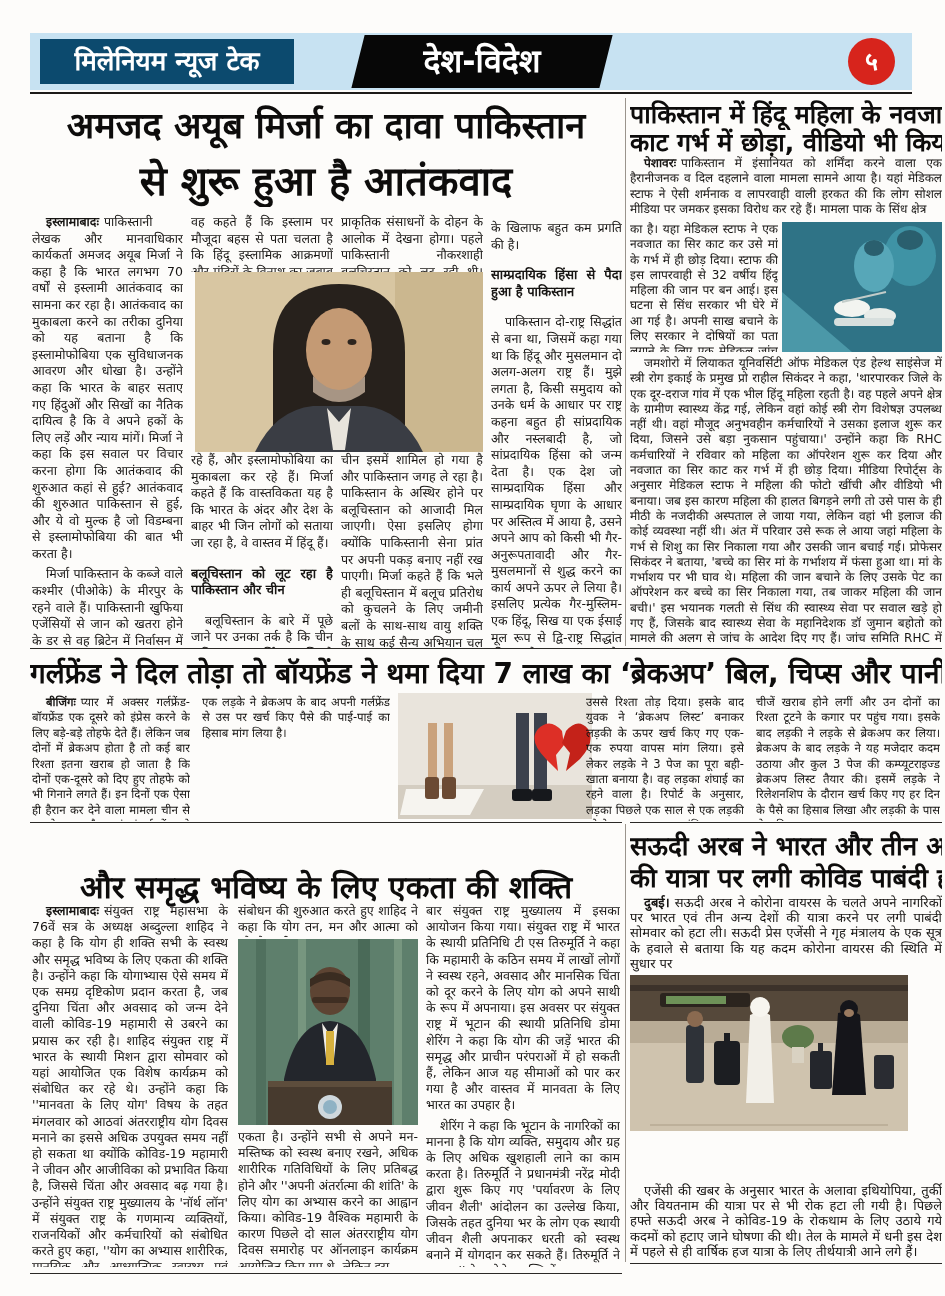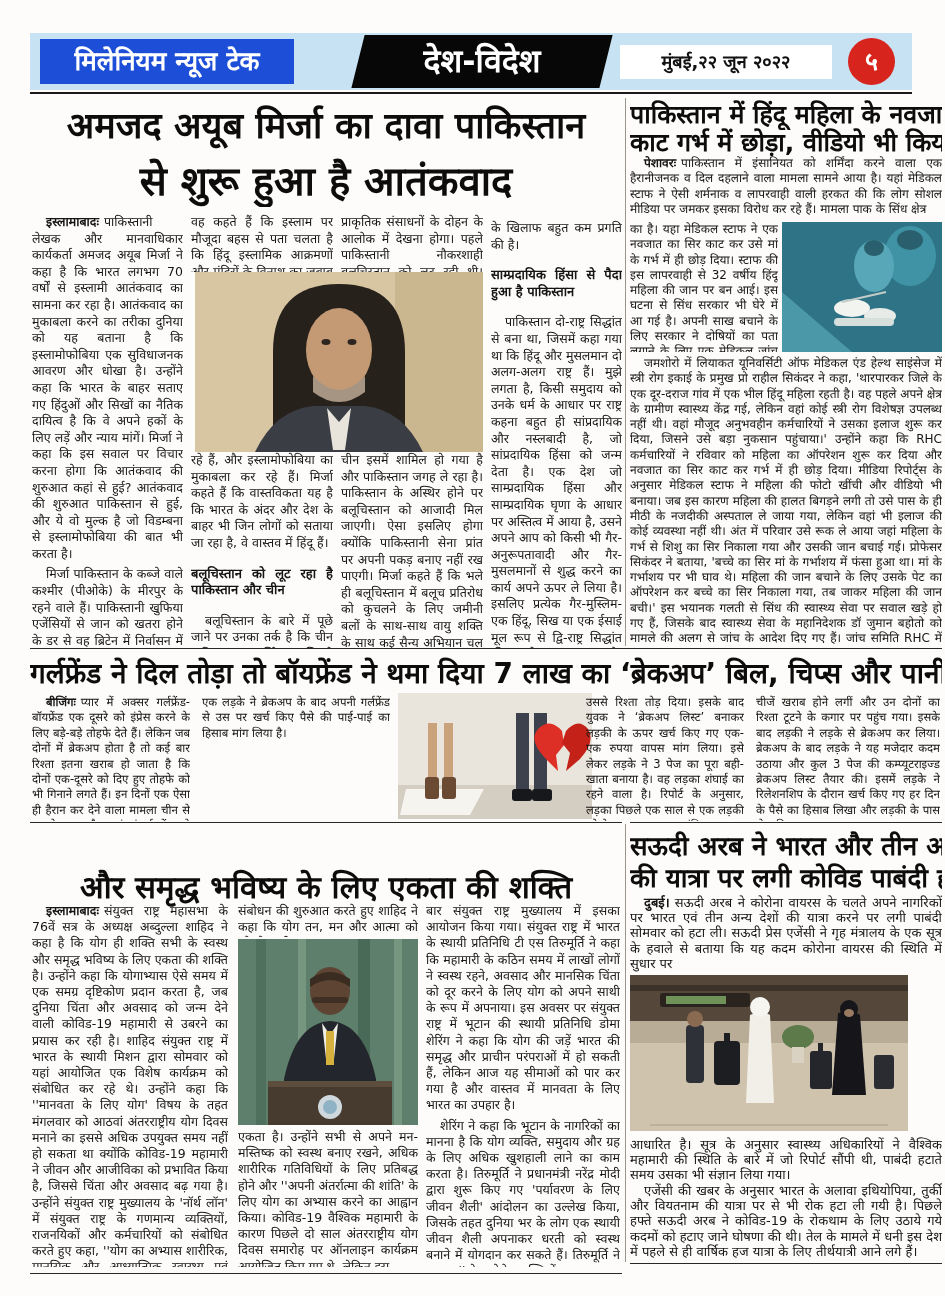--- a/index.html
+++ b/index.html
@@ -1,20 +1,20 @@
 <!DOCTYPE html>
 <html lang="hi"><head>
 <meta charset="utf-8">
 <style>
   html,body{margin:0;padding:0;background:#e9e9e9;}
   .page{position:relative;width:945px;height:1296px;background:#fdfcfa;overflow:hidden;
         font-family:"DejaVu Sans","Liberation Sans",sans-serif;color:#171513;}
   
   .band{position:absolute;left:30px;top:33px;width:882px;height:57px;background:#c7e2f2;}
-  .paperbox{position:absolute;left:10px;top:6px;width:254px;height:45px;background:#1d4ed8;}
+  .paperbox{position:absolute;left:10px;top:6px;width:254px;height:45px;background:#0c4a6e;}
   .paperbox .t{color:#fff;font-weight:800;font-size:26px;line-height:45px;text-align:center;white-space:nowrap;overflow:hidden;}
   .sectionbox{position:absolute;left:328px;top:2px;width:248px;height:53px;background:#070707;transform:skewX(-14deg);}
   .sectionbox .inner{transform:skewX(14deg);color:#fff;font-weight:800;font-size:32px;line-height:53px;text-align:center;white-space:nowrap;}
   .datebox{position:absolute;left:590px;top:12px;width:212px;height:34px;background:#fff;}
   .datebox .t{color:#111;font-weight:700;font-size:18px;line-height:34px;text-align:center;white-space:nowrap;overflow:hidden;}
   .pagenum{position:absolute;left:818px;top:5px;width:47px;height:47px;background:#d7241c;border-radius:50%;}
   .pagenum .t{color:#fff;font-weight:800;font-size:25px;line-height:47px;text-align:center;}
   .hrule{position:absolute;background:#1c1a18;}
   .vrule{position:absolute;width:1px;background:#9a948c;}
   
@@ -39,23 +39,20 @@
 
 <div class="page">
 
   <div class="band">
     <div class="paperbox">
       <div class="t">मिलेनियम न्यूज टेक</div>
     </div>
     <div class="sectionbox">
       <div class="inner">देश-विदेश</div>
     </div>
-    <div class="datebox">
-      <div class="t">मुंबई,२२ जून २०२२</div>
-    </div>
     <div class="pagenum">
       <div class="t">५</div>
     </div>
   </div>
   <div class="hrule" style="left:30px;top:92px;width:882px;height:2px;"></div>
 
   <div class="vrule" style="left:625px;top:98px;height:548px;"></div>
   <div class="vrule" style="left:625px;top:824px;height:438px;"></div>
 
   <div class="art" style="left:30px;top:96px;width:592px;height:552px;">
@@ -235,21 +232,18 @@
         <rect x="94" y="58" width="6" height="10" fill="#1c1e22"></rect>
         <path d="M208 38 Q222 34 230 40 L236 120 L202 120 Z" fill="#15151a"></path>
         <circle cx="219" cy="34" r="9" fill="#15151a"></circle>
         <ellipse cx="219" cy="38" rx="5" ry="4" fill="#9a7a60"></ellipse>
         <rect x="180" y="76" width="22" height="38" rx="3" fill="#24262c"></rect>
         <rect x="188" y="68" width="5" height="10" fill="#24262c"></rect>
         <rect x="244" y="80" width="20" height="34" rx="3" fill="#2a2c32"></rect>
       </svg>
     </div>
 
-    <div class="col sa-body" style="left:0;top:314px;width:312px;height:50px;">
-      <p>आधारित है। सूत्र के अनुसार स्वास्थ्य अधिकारियों ने वैश्विक महामारी की स्थिति के बारे में जो रिपोर्ट सौंपी थी, पाबंदी हटाते समय उसका भी संज्ञान लिया गया।</p>
-    </div>
     <div class="col sa-body" style="left:0;top:360px;width:312px;height:78px;">
       <p class="lead">एजेंसी की खबर के अनुसार भारत के अलावा इथियोपिया, तुर्की और वियतनाम की यात्रा पर से भी रोक हटा ली गयी है। पिछले हफ्ते सऊदी अरब ने कोविड-19 के रोकथाम के लिए उठाये गये कदमों को हटाए जाने घोषणा की थी। तेल के मामले में धनी इस देश में पहले से ही वार्षिक हज यात्रा के लिए तीर्थयात्री आने लगे हैं।</p>
     </div>
   </div>
 
 </div>
 
 </body></html>

